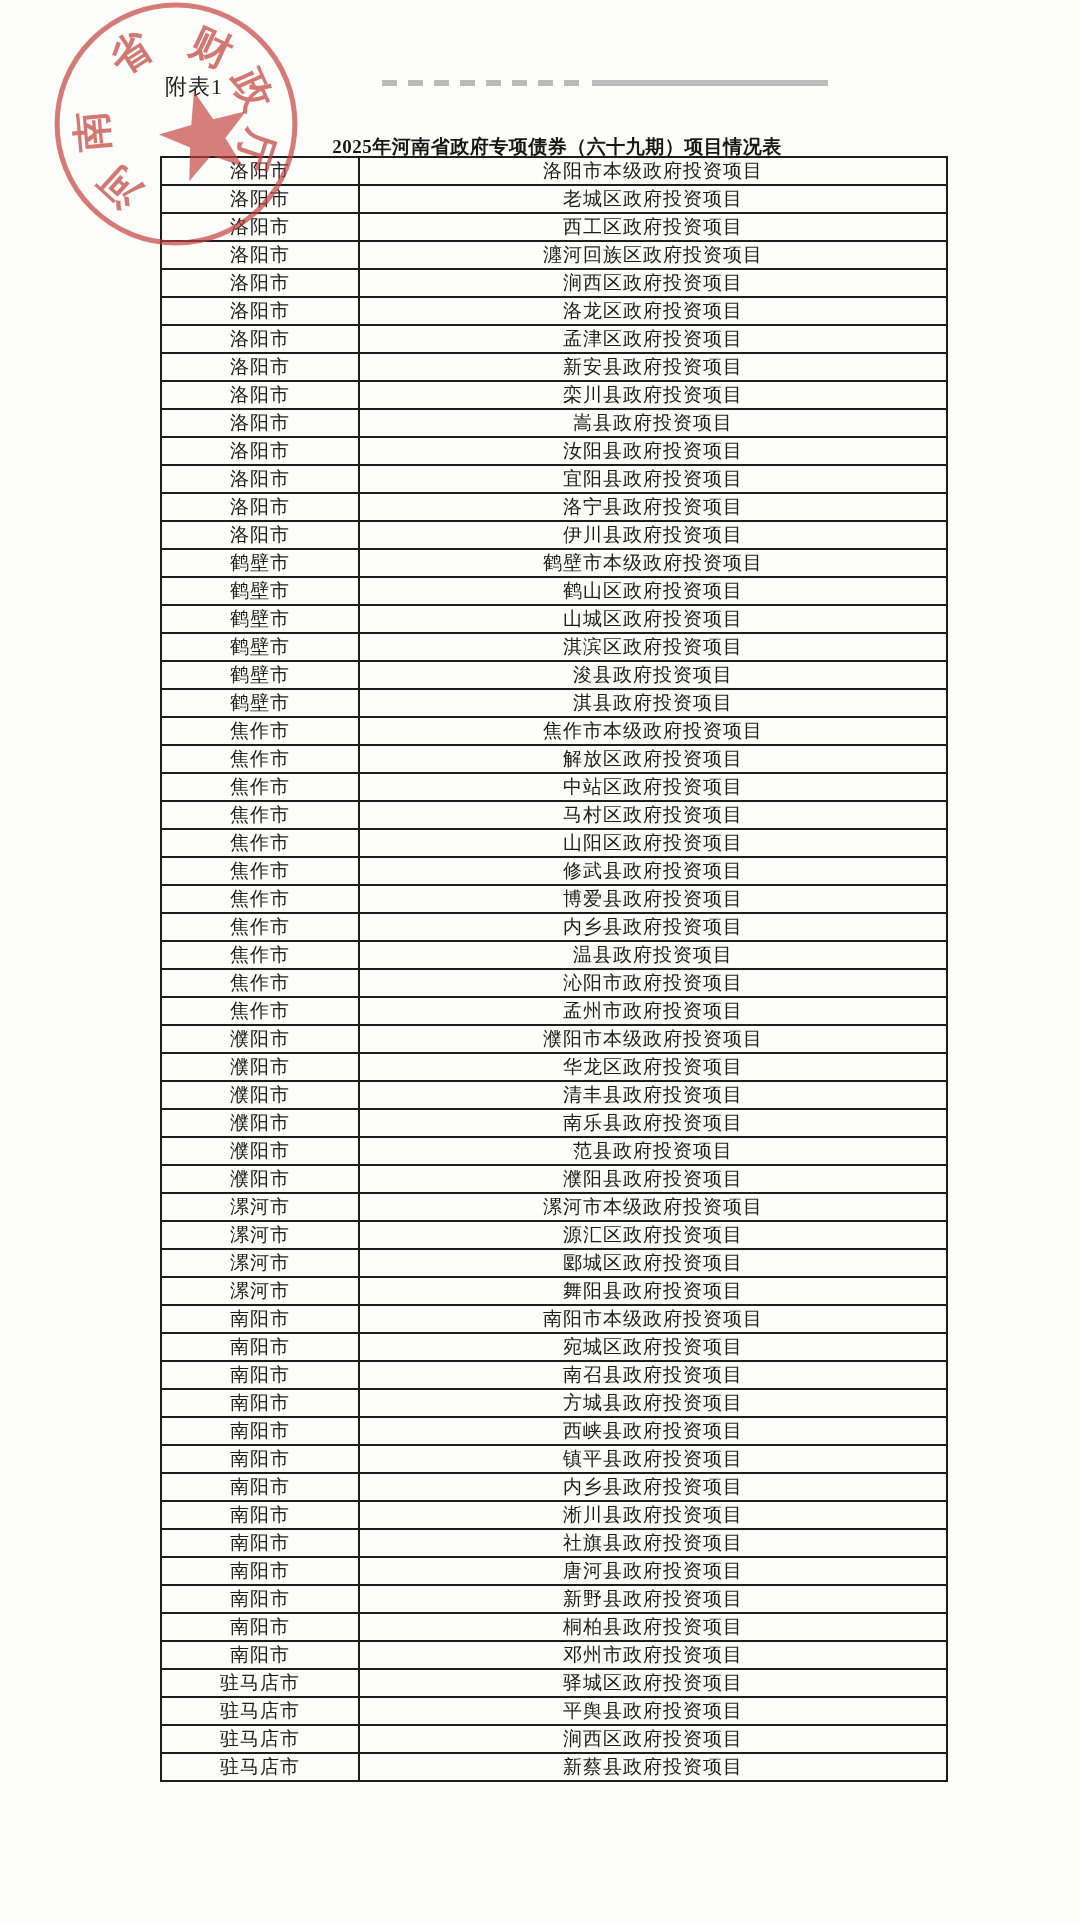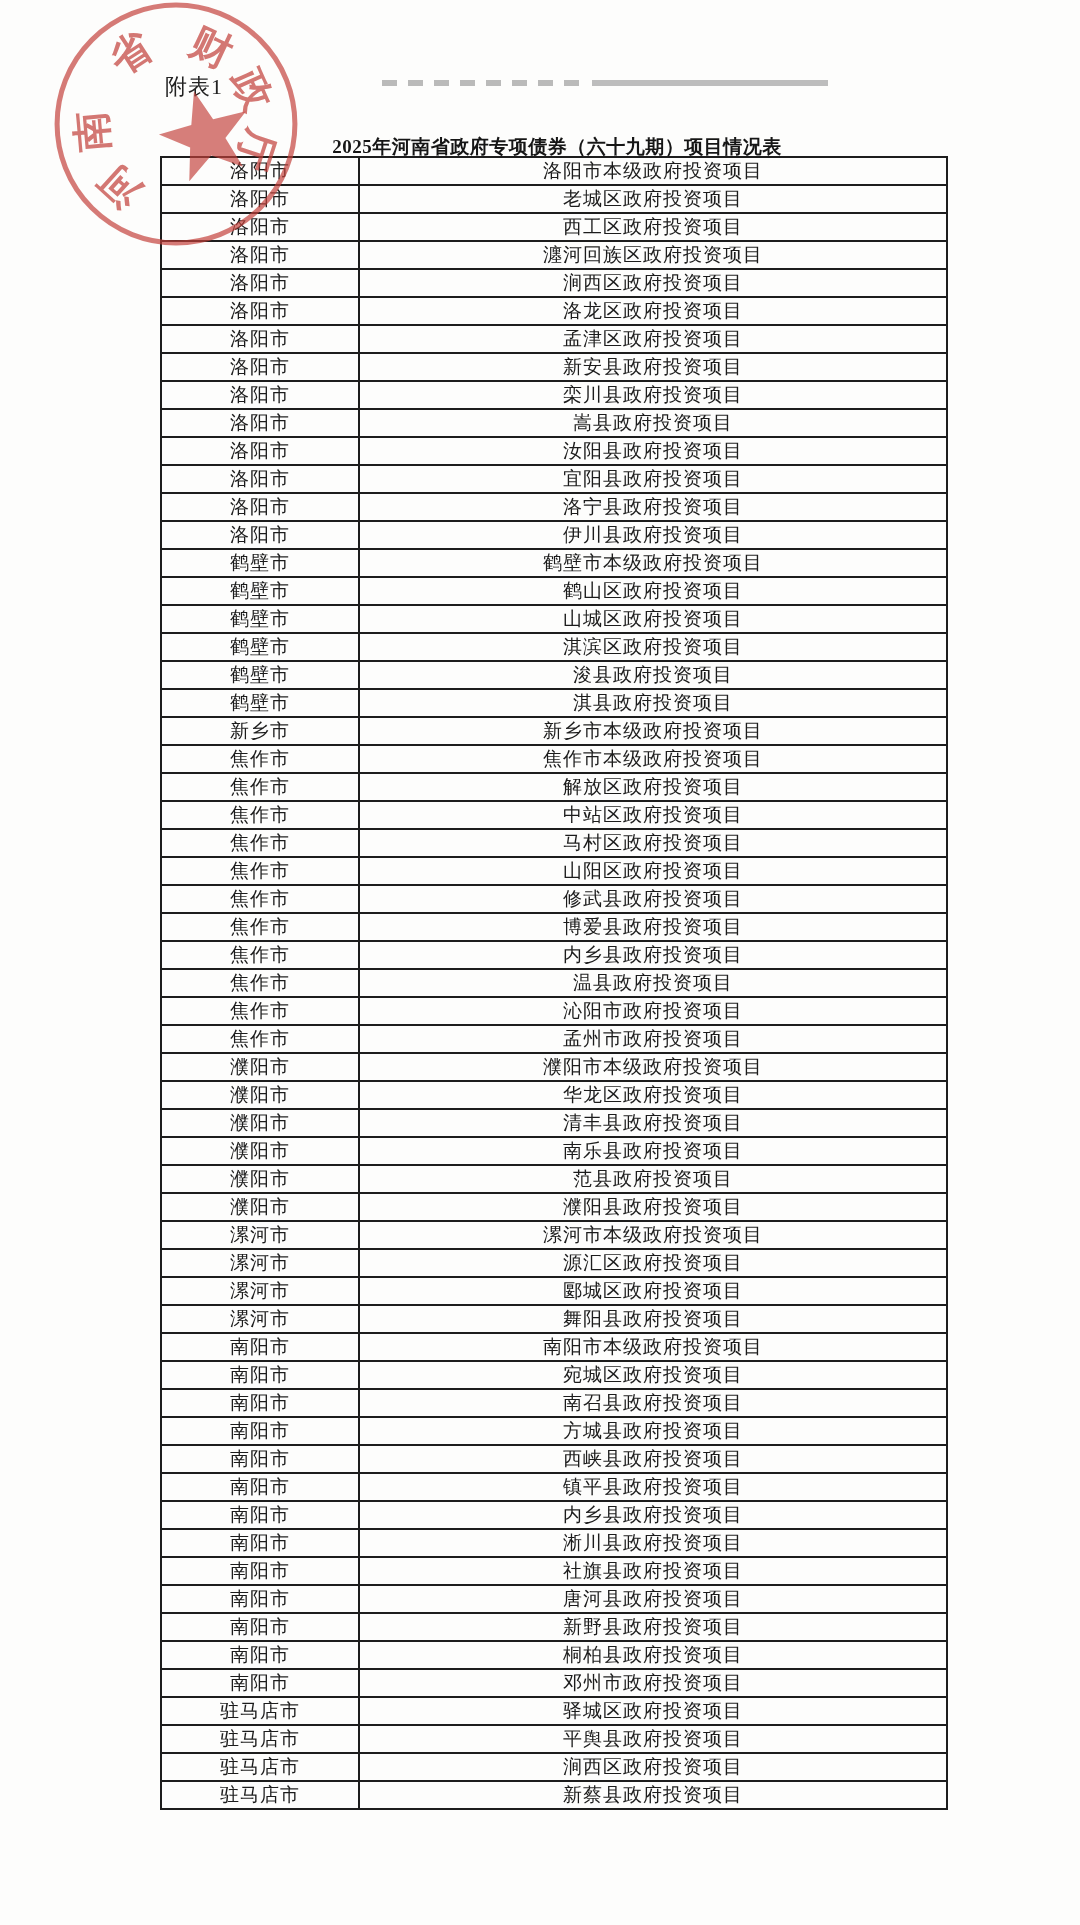--- a/index.html
+++ b/index.html
@@ -130,24 +130,20 @@
           <td class="col-city">鹤壁市</td>
           <td>淇滨区政府投资项目</td>
         </tr>
         <tr>
           <td class="col-city">鹤壁市</td>
           <td>浚县政府投资项目</td>
         </tr>
         <tr>
           <td class="col-city">鹤壁市</td>
           <td>淇县政府投资项目</td>
-        </tr>
-        <tr>
-          <td class="col-city">新乡市</td>
-          <td>新乡市本级政府投资项目</td>
         </tr>
         <tr>
           <td class="col-city">焦作市</td>
           <td>焦作市本级政府投资项目</td>
         </tr>
         <tr>
           <td class="col-city">焦作市</td>
           <td>解放区政府投资项目</td>
         </tr>
         <tr>

